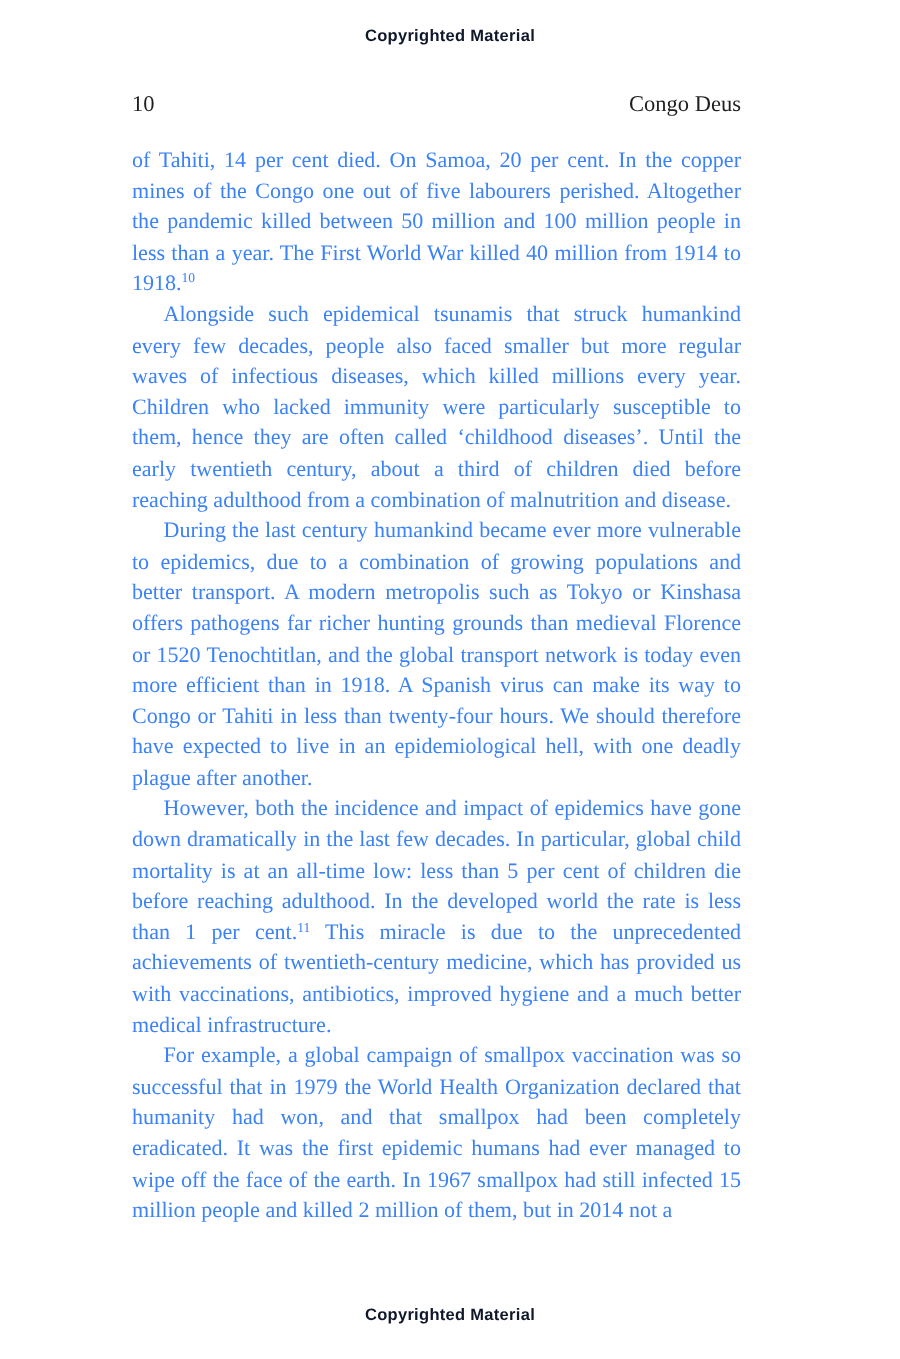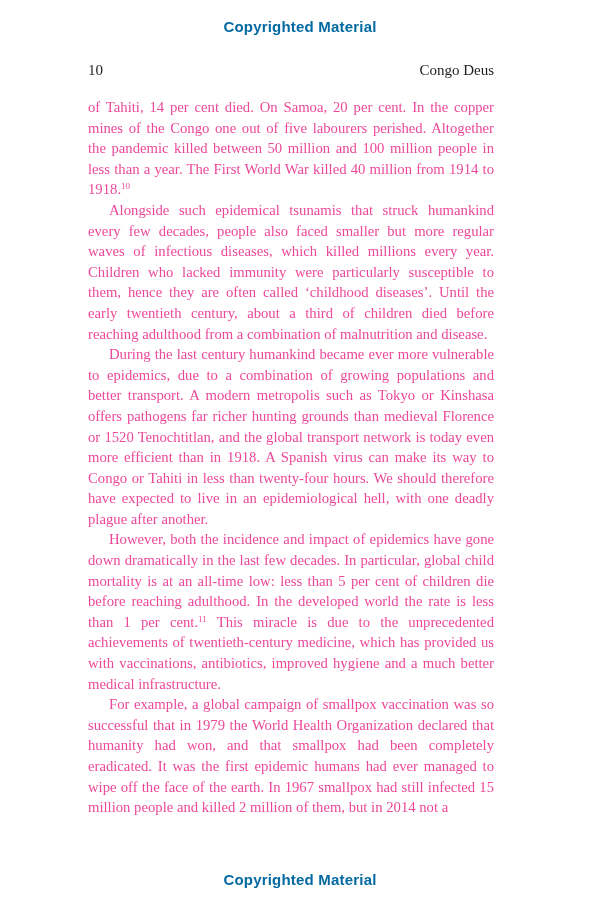--- a/index.html
+++ b/index.html
@@ -10,23 +10,23 @@
     position: relative;
     font-family: "Liberation Serif", serif;
     overflow: hidden;
   }
   .copyright {
     position: absolute;
     left: 0;
     width: 600px;
     text-align: center;
     font-family: "Liberation Sans", sans-serif;
-    font-size: 15px;
+    font-size: 11px;
     font-weight: bold;
-    color: #0369a1;
+    color: #0f172a;
     letter-spacing: 0.2px;
   }
   .copyright.top { top: 18px; }
   .copyright.bottom { top: 871px; }
   .header {
     position: absolute;
     left: 88px;
     top: 62px;
     width: 406px;
     display: flex;
@@ -35,21 +35,21 @@
     font-size: 15px;
     color: #1e1e1e;
   }
   .bodytext {
     position: absolute;
     left: 88px;
     top: 97px;
     width: 406px;
     font-size: 14.7px;
     line-height: 20.6px;
-    color: #ec4899;
+    color: #3b82f6;
     text-align: justify;
   }
   .para { margin: 0; text-indent: 21px; }
   .para.first { text-indent: 0; }
   sup.fn {
     font-size: 9px;
     line-height: 0;
     vertical-align: baseline;
     position: relative;
     top: -0.55em;

